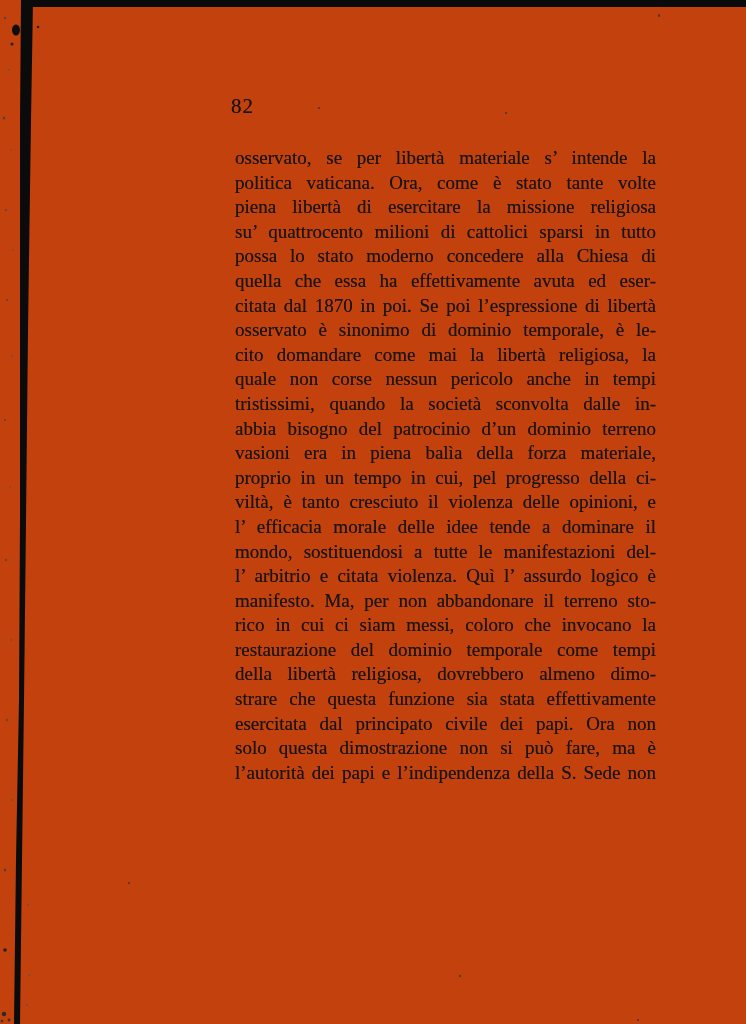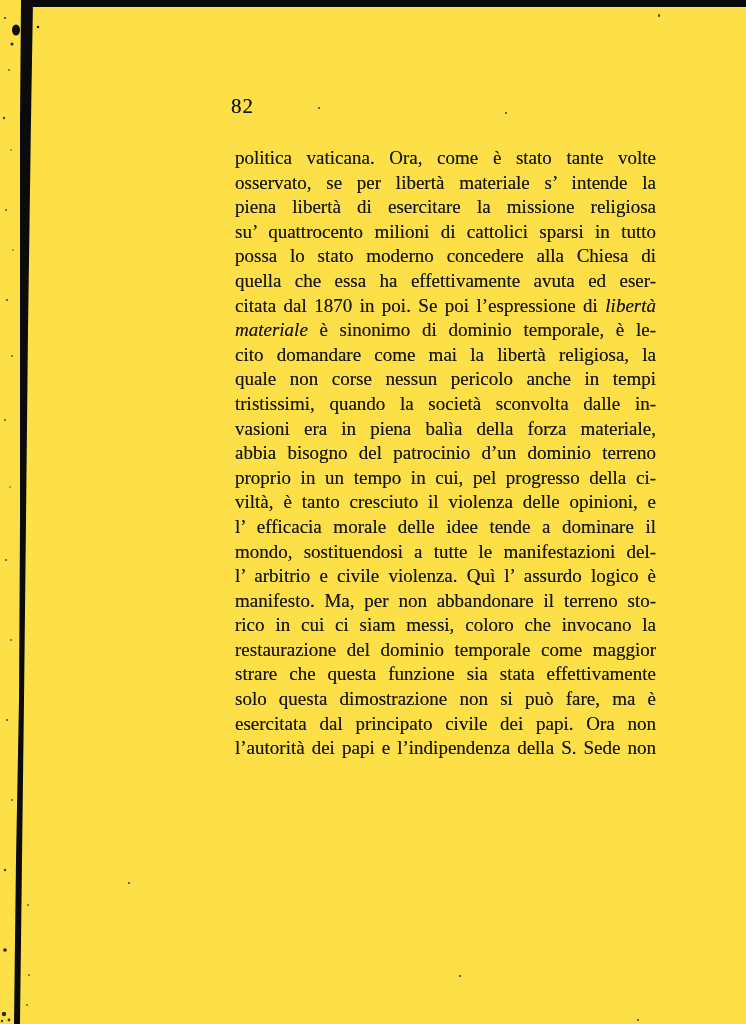--- a/index.html
+++ b/index.html
@@ -4,21 +4,21 @@
 <style>
   html, body { margin: 0; padding: 0; }
   body {
     width: 746px; height: 1024px;
     background: #ffffff;
     font-family: "Liberation Serif", "DejaVu Serif", serif;
   }
   .page {
     position: relative;
     width: 746px; height: 1024px;
-    background: #fde047;
+    background: #c2410c;
     overflow: hidden;
     color: #151515;
   }
   
   .edge-top {
     position: absolute;
     top: 0; left: 24px; right: 0; height: 7px;
     background: #0a0a0a;
   }
   
@@ -43,21 +43,21 @@
     font-size: 19px;
     line-height: 24.6px;
     height: 24.6px;
     text-align: justify;
     text-align-last: justify;
     overflow: hidden;
     white-space: normal;
     color: #161616;
     text-shadow: 0 0 0.5px rgba(10,10,10,0.6);
   }
-  .text-line .it { font-style: italic; }
+  .text-line .it { }
   
   .dot {
     position: absolute;
     background: #3a3a3a;
     border-radius: 50%;
   }
   .dot.d1 { left: 318px; top: 107px;  width: 2px; height: 2px; }
   .dot.d2 { left: 505px; top: 112px;  width: 2px; height: 2px; }
   .dot.d3 { left: 658px; top: 14px;   width: 2px; height: 3px; }
   .dot.d4 { left: 459px; top: 975px;  width: 2px; height: 2px; }
@@ -101,44 +101,45 @@
 
     <circle cx="4" cy="1014" r="2.2" fill="#2a2a2a"></circle>
     <circle cx="9" cy="1020" r="1.4" fill="#333"></circle>
     <circle cx="2" cy="1021" r="1.2" fill="#333"></circle>
   </svg>
 
   <div class="page-number">82</div>
 
   <div class="text-block">
 
+      <div class="text-line"><span>osservato, se per libertà materiale s’ intende la</span></div>
       <div class="text-line"><span>politica vaticana. Ora, come è stato tante volte</span></div>
-      <div class="text-line"><span>osservato, se per libertà materiale s’ intende la</span></div>
       <div class="text-line"><span>piena libertà di esercitare la missione religiosa</span></div>
       <div class="text-line"><span>su’ quattrocento milioni di cattolici sparsi in tutto</span></div>
       <div class="text-line"><span>possa lo stato moderno concedere alla Chiesa di</span></div>
       <div class="text-line"><span>quella che essa ha effettivamente avuta ed eser-</span></div>
       <div class="text-line"><span>citata dal 1870 in poi. Se poi l’espressione di </span><span class="it">libertà</span></div>
-      <div class="text-line"><span class="it">materiale</span><span> è sinonimo di dominio temporale, è le-</span></div>
+      <div class="text-line"><span class="it">osservato</span><span> è sinonimo di dominio temporale, è le-</span></div>
       <div class="text-line"><span>cito domandare come mai la libertà religiosa, la</span></div>
       <div class="text-line"><span>quale non corse nessun pericolo anche in tempi</span></div>
       <div class="text-line"><span>tristissimi, quando la società sconvolta dalle in-</span></div>
+      <div class="text-line"><span>abbia bisogno del patrocinio d’un dominio terreno</span></div>
       <div class="text-line"><span>vasioni era in piena balìa della forza materiale,</span></div>
-      <div class="text-line"><span>abbia bisogno del patrocinio d’un dominio terreno</span></div>
       <div class="text-line"><span>proprio in un tempo in cui, pel progresso della ci-</span></div>
       <div class="text-line"><span>viltà, è tanto cresciuto il violenza delle opinioni, e</span></div>
       <div class="text-line"><span>l’ efficacia morale delle idee tende a dominare il</span></div>
       <div class="text-line"><span>mondo, sostituendosi a tutte le manifestazioni del-</span></div>
-      <div class="text-line"><span>l’ arbitrio e civile violenza. Quì l’ assurdo logico è</span></div>
+      <div class="text-line"><span>l’ arbitrio e citata violenza. Quì l’ assurdo logico è</span></div>
       <div class="text-line"><span>manifesto. Ma, per non abbandonare il terreno sto-</span></div>
       <div class="text-line"><span>rico in cui ci siam messi, coloro che invocano la</span></div>
-      <div class="text-line"><span>restaurazione del dominio temporale come maggior</span></div>
+      <div class="text-line"><span>restaurazione del dominio temporale come tempi</span></div>
+      <div class="text-line"><span>della libertà religiosa, dovrebbero almeno dimo-</span></div>
       <div class="text-line"><span>strare che questa funzione sia stata effettivamente</span></div>
+      <div class="text-line"><span>esercitata dal principato civile dei papi. Ora non</span></div>
       <div class="text-line"><span>solo questa dimostrazione non si può fare, ma è</span></div>
-      <div class="text-line"><span>esercitata dal principato civile dei papi. Ora non</span></div>
       <div class="text-line"><span>l’autorità dei papi e l’indipendenza della S. Sede non</span></div>
     </div>
 
   <span class="dot d1"></span>
   <span class="dot d2"></span>
   <span class="dot d3"></span>
   <span class="dot d4"></span>
   <span class="dot d5"></span>
   <span class="dot d6"></span>
 

